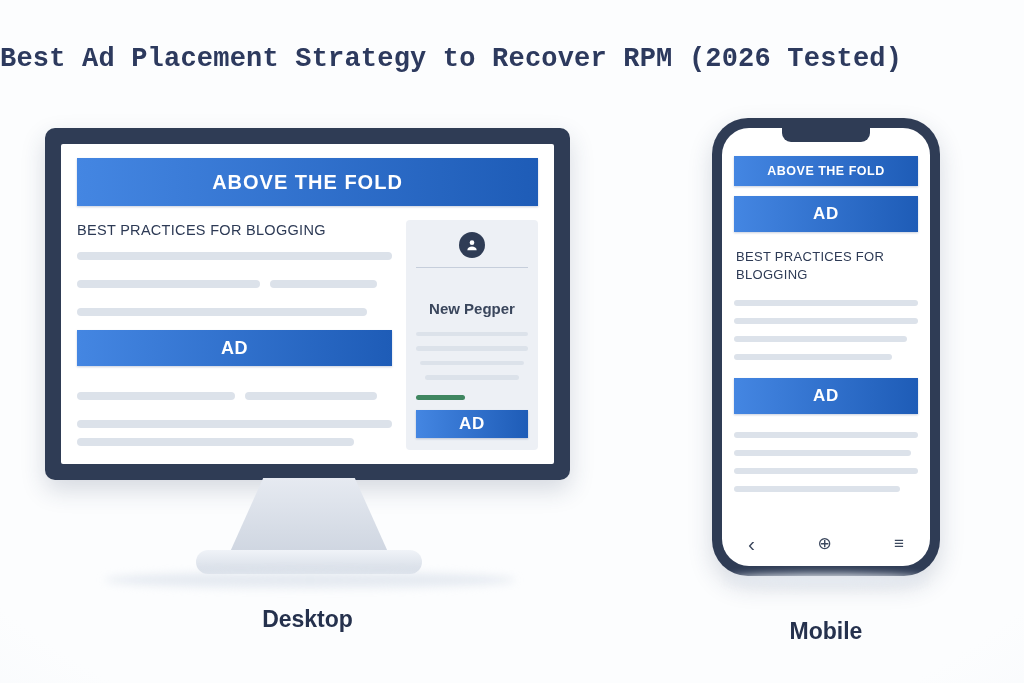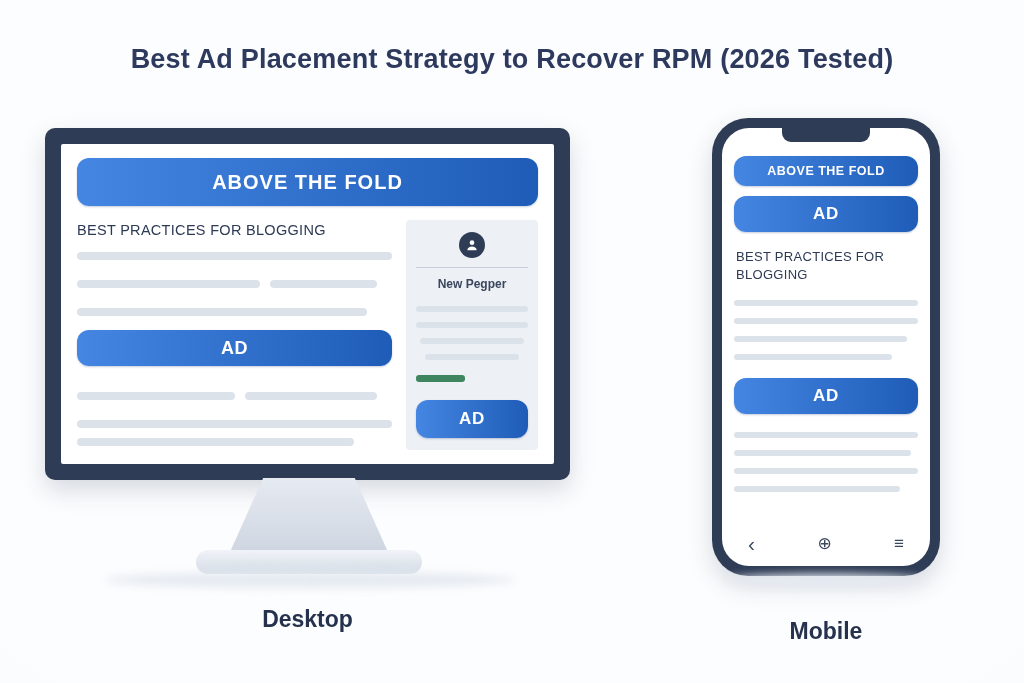--- a/index.html
+++ b/index.html
@@ -15,27 +15,27 @@
   *{box-sizing:border-box;margin:0;padding:0;}
   html,body{width:1024px;height:683px;}
   body{
     position:relative;
     font-family:"Liberation Sans","DejaVu Sans",sans-serif;
     background:radial-gradient(120% 130% at 50% 42%, #fcfdfe 55%, #ecf0f6 100%);
     overflow:hidden;
   }
   .page-title{
     position:absolute;top:44px;left:0;width:100%;
-    text-align:center;font-size:27px;font-weight:700;
-    color:var(--title);letter-spacing:.2px;
+    font-size:27px;font-weight:700;
+    color:var(--title);letter-spacing:.2px;font-family:Liberation Mono, monospace;
   }
   
   .ad-banner{
     background:linear-gradient(90deg,var(--blue1) 0%,var(--blue2) 100%);
-    color:#fff;font-weight:700;border-radius:12px;
+    color:#fff;font-weight:700;border-radius:0;
     display:flex;align-items:center;justify-content:center;
     letter-spacing:.6px;box-shadow:0 1px 2px rgba(30,60,120,.25);
   }
   .ph-line{height:8px;border-radius:4px;background:var(--line);}
   .line-row{display:flex;gap:10px;margin:10px 0;}
   .heading-text{font-weight:400;color:#2d3a55;letter-spacing:.3px;}
   .device-shadow{position:absolute;border-radius:50%;background:#e5eaf1;filter:blur(4px);}
   .caption{
     position:absolute;text-align:center;font-size:23px;font-weight:700;color:#25314d;
   }
@@ -57,21 +57,21 @@
   .desk-ad{height:36px;margin:14px 0 16px;font-size:18px;}
   .sidebar-widget{
     width:132px;background:var(--sidebar);border-radius:4px;
     padding:12px 10px;display:flex;flex-direction:column;align-items:center;
   }
   .avatar-circle{
     width:26px;height:26px;border-radius:50%;background:var(--frame);
     display:flex;align-items:center;justify-content:center;flex:none;
   }
   .sidebar-divider{width:100%;height:1px;background:#c6cedb;margin:9px 0 9px;}
-  .widget-title{font-size:12px;font-weight:600;color:#3a465c;margin-bottom:10px;}
+  .widget-title{font-size:15px;font-weight:600;color:#3a465c;margin-bottom:10px;margin-top:23px;}
   .sidebar-widget .ph-line{height:6px;width:100%;margin:5px 0;}
   .green-bar{align-self:flex-start;width:44%;height:7px;border-radius:3px;background:var(--green);margin:10px 0 10px;}
   .sidebar-ad{width:100%;height:38px;font-size:17px;margin-top:auto;}
   .stand-neck{
     position:absolute;left:230px;top:478px;width:158px;height:74px;
     background:linear-gradient(180deg,#e6eaf1 0%,#cfd6e1 100%);
     clip-path:polygon(21% 0,79% 0,100% 100%,0 100%);
   }
   .stand-base{
     position:absolute;left:196px;top:550px;width:226px;height:24px;

